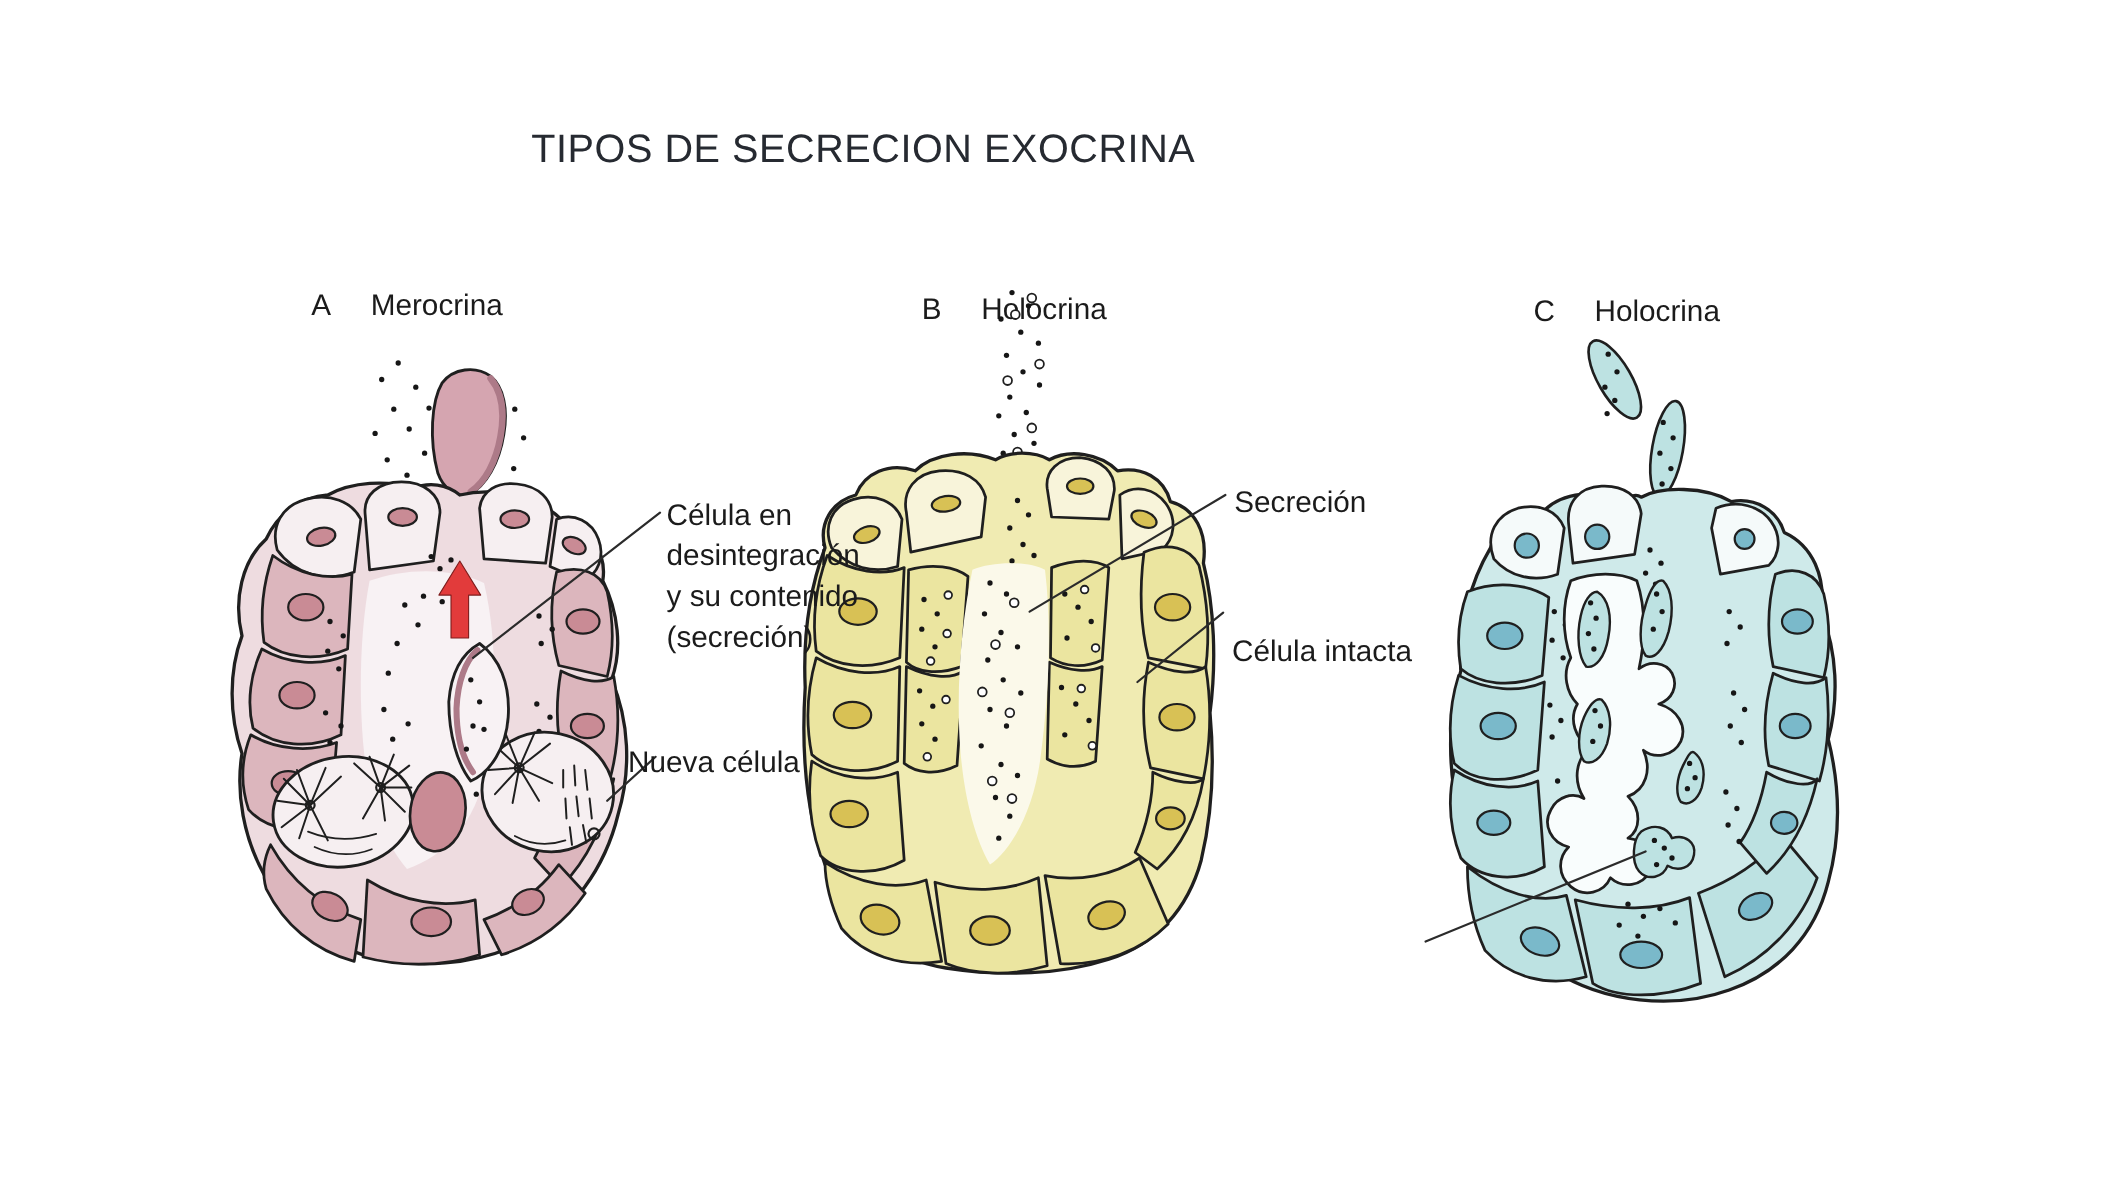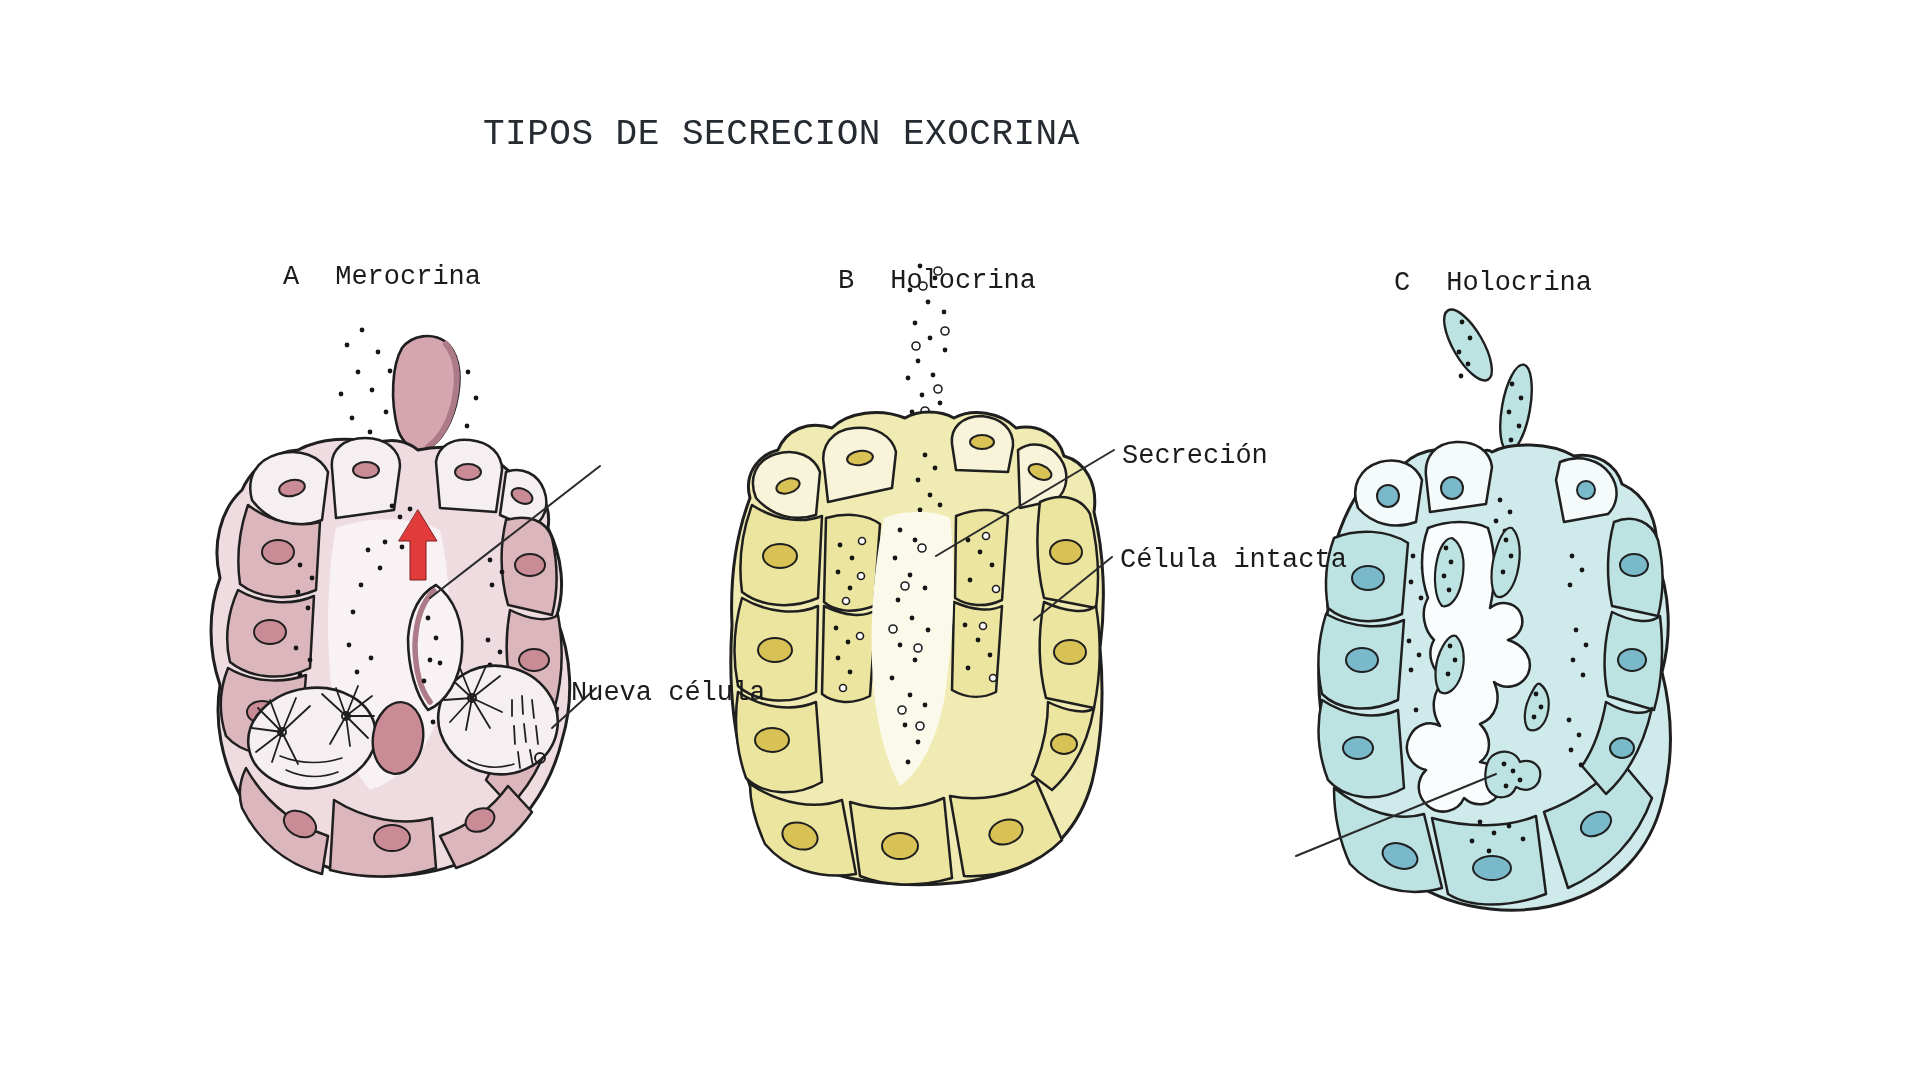--- a/index.html
+++ b/index.html
@@ -1,19 +1,19 @@
 <!DOCTYPE html>
 <html style="--background: #ffffff; --text: #1b1b1b; --title-text: #262a31; --outline: #1f1f1f; --leader-line: #2b2b2b; --arrow-red: #e23b3b; --holo-body: #eedce0; --holo-cell: #dcb6bd; --holo-cell-top: #f6eff1; --holo-nucleus: #c98b95; --holo-expelled: #d5a5b0; --holo-expelled-shade: #ad7a88; --holo-lumen: #f8f2f4; --mero-body: #f0ebb2; --mero-cell: #ebe5a0; --mero-cell-top: #f8f4da; --mero-nucleus: #d8c155; --mero-lumen: #fbf9ea; --apo-body: #cfeaea; --apo-cell: #bde2e2; --apo-cell-top: #f5fafa; --apo-nucleus: #7ab9ca; --apo-lumen: #f9fdfd;"><head>
 <meta charset="utf-8">
 <style>
   html,body{margin:0;padding:0;background:#fff;}
   .stage{
     position:relative;width:1699px;height:1080px;overflow:hidden;
     background:var(--background,#ffffff);
-    font-family:Liberation Mono, monospace;
+    font-family:Liberation Sans, sans-serif;
     color:var(--text,#1b1b1b);
   }
   .fig-title{
     position:absolute;left:483px;top:114px;
     font-size:36px;letter-spacing:.5px;color:var(--title-text,#262a31);
     white-space:nowrap;
   }
   .heading{
     position:absolute;display:flex;gap:36px;
     font-size:27px;color:var(--text,#1b1b1b);white-space:nowrap;
@@ -21,21 +21,21 @@
   .h-a{left:283px;top:262px;}
   .h-b{left:838px;top:266px;}
   .h-c{left:1394px;top:268px;}
   .callout{
     position:absolute;font-size:27px;line-height:37px;
     color:var(--text,#1b1b1b);white-space:nowrap;
   }
   .co-desin{left:606px;top:450px;}
   .co-nueva{left:571px;top:675px;}
   .co-secre{left:1122px;top:438px;}
-  .co-intacta{left:1120px;top:542px;}
+  .co-intacta{left:1120px;top:574px;}
   .co-pelliz{left:1056px;top:848px;}
   svg.art{position:absolute;left:0;top:0;}
   svg.art path, svg.art ellipse{vector-effect:none;}
 </style>
 </head>
 <body>
 
 <div class="stage">
 
   <div class="fig-title">TIPOS DE SECRECION EXOCRINA</div>
@@ -460,16 +460,22 @@
 
     <g stroke="var(--leader-line,#2b2b2b)" stroke-width="2">
       <line x1="600" y1="466" x2="430" y2="598"></line>
       <line x1="596" y1="688" x2="552" y2="728"></line>
       <line x1="1114" y1="450" x2="936" y2="556"></line>
       <line x1="1112" y1="557" x2="1034" y2="620"></line>
       <line x1="1296" y1="856" x2="1496" y2="774"></line>
     </g>
   </svg>
 
+  <div class="callout co-desin">
+    <div>Célula en</div>
+    <div>desintegración</div>
+    <div>y su contenido</div>
+    <div>(secreción)</div>
+  </div>
   <div class="callout co-nueva">Nueva célula</div>
   <div class="callout co-secre">Secreción</div>
   <div class="callout co-intacta">Célula intacta</div>
 </div>
 
 </body></html>

